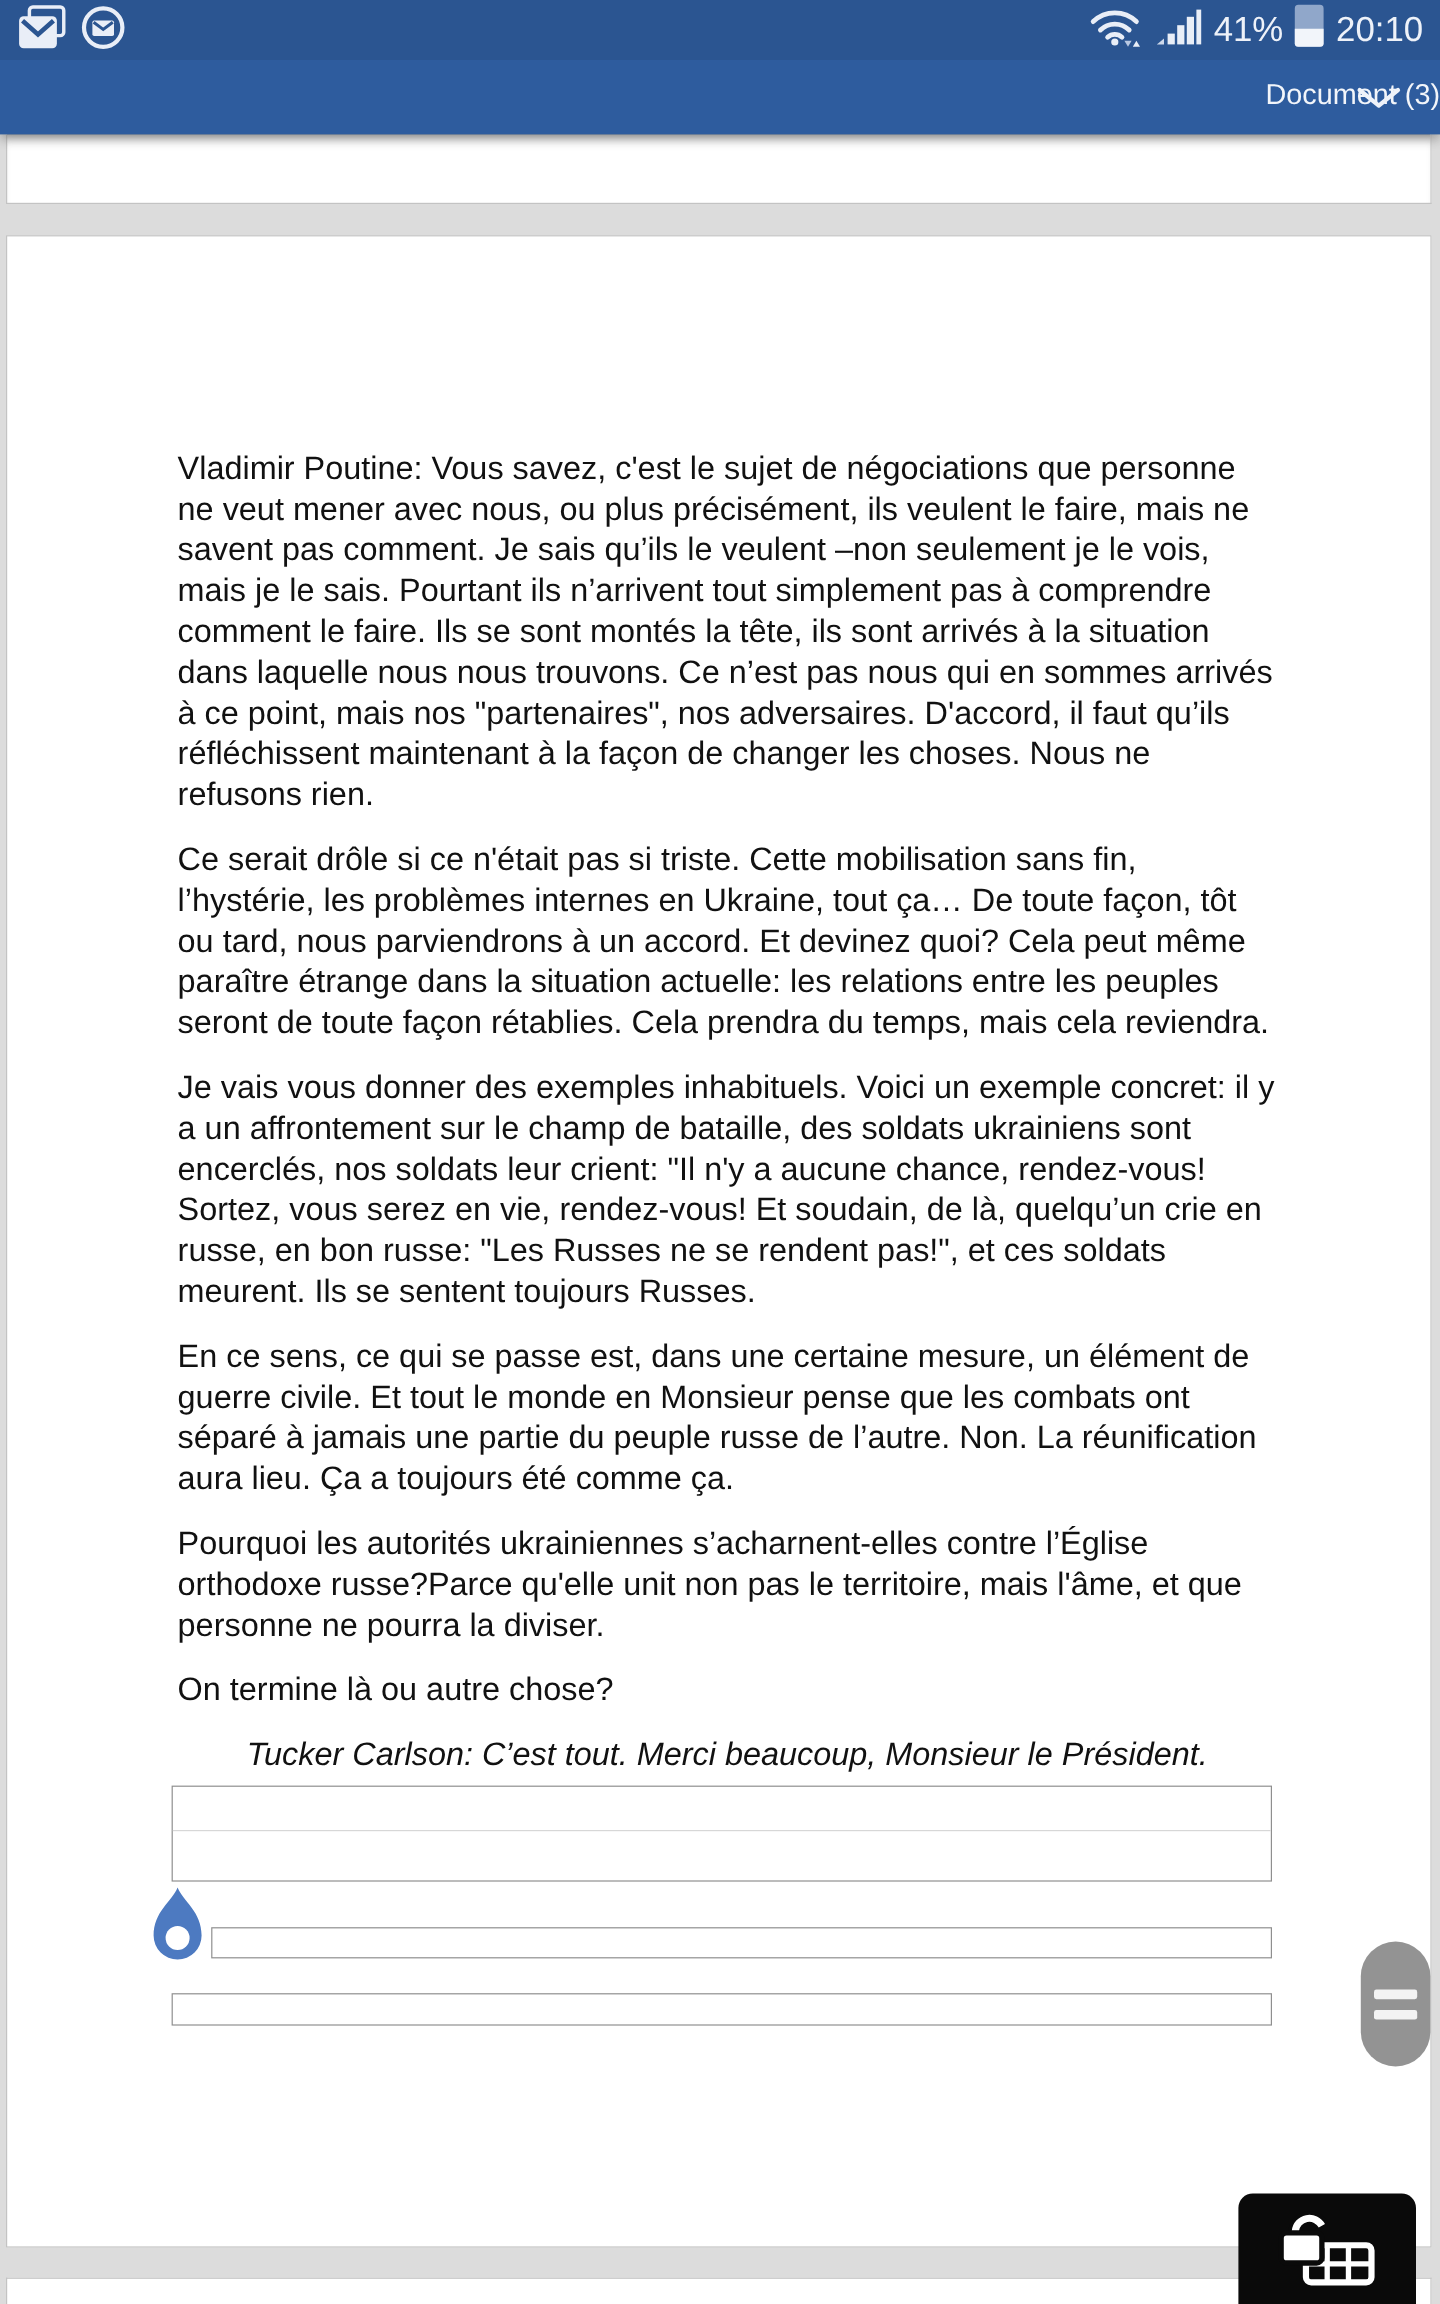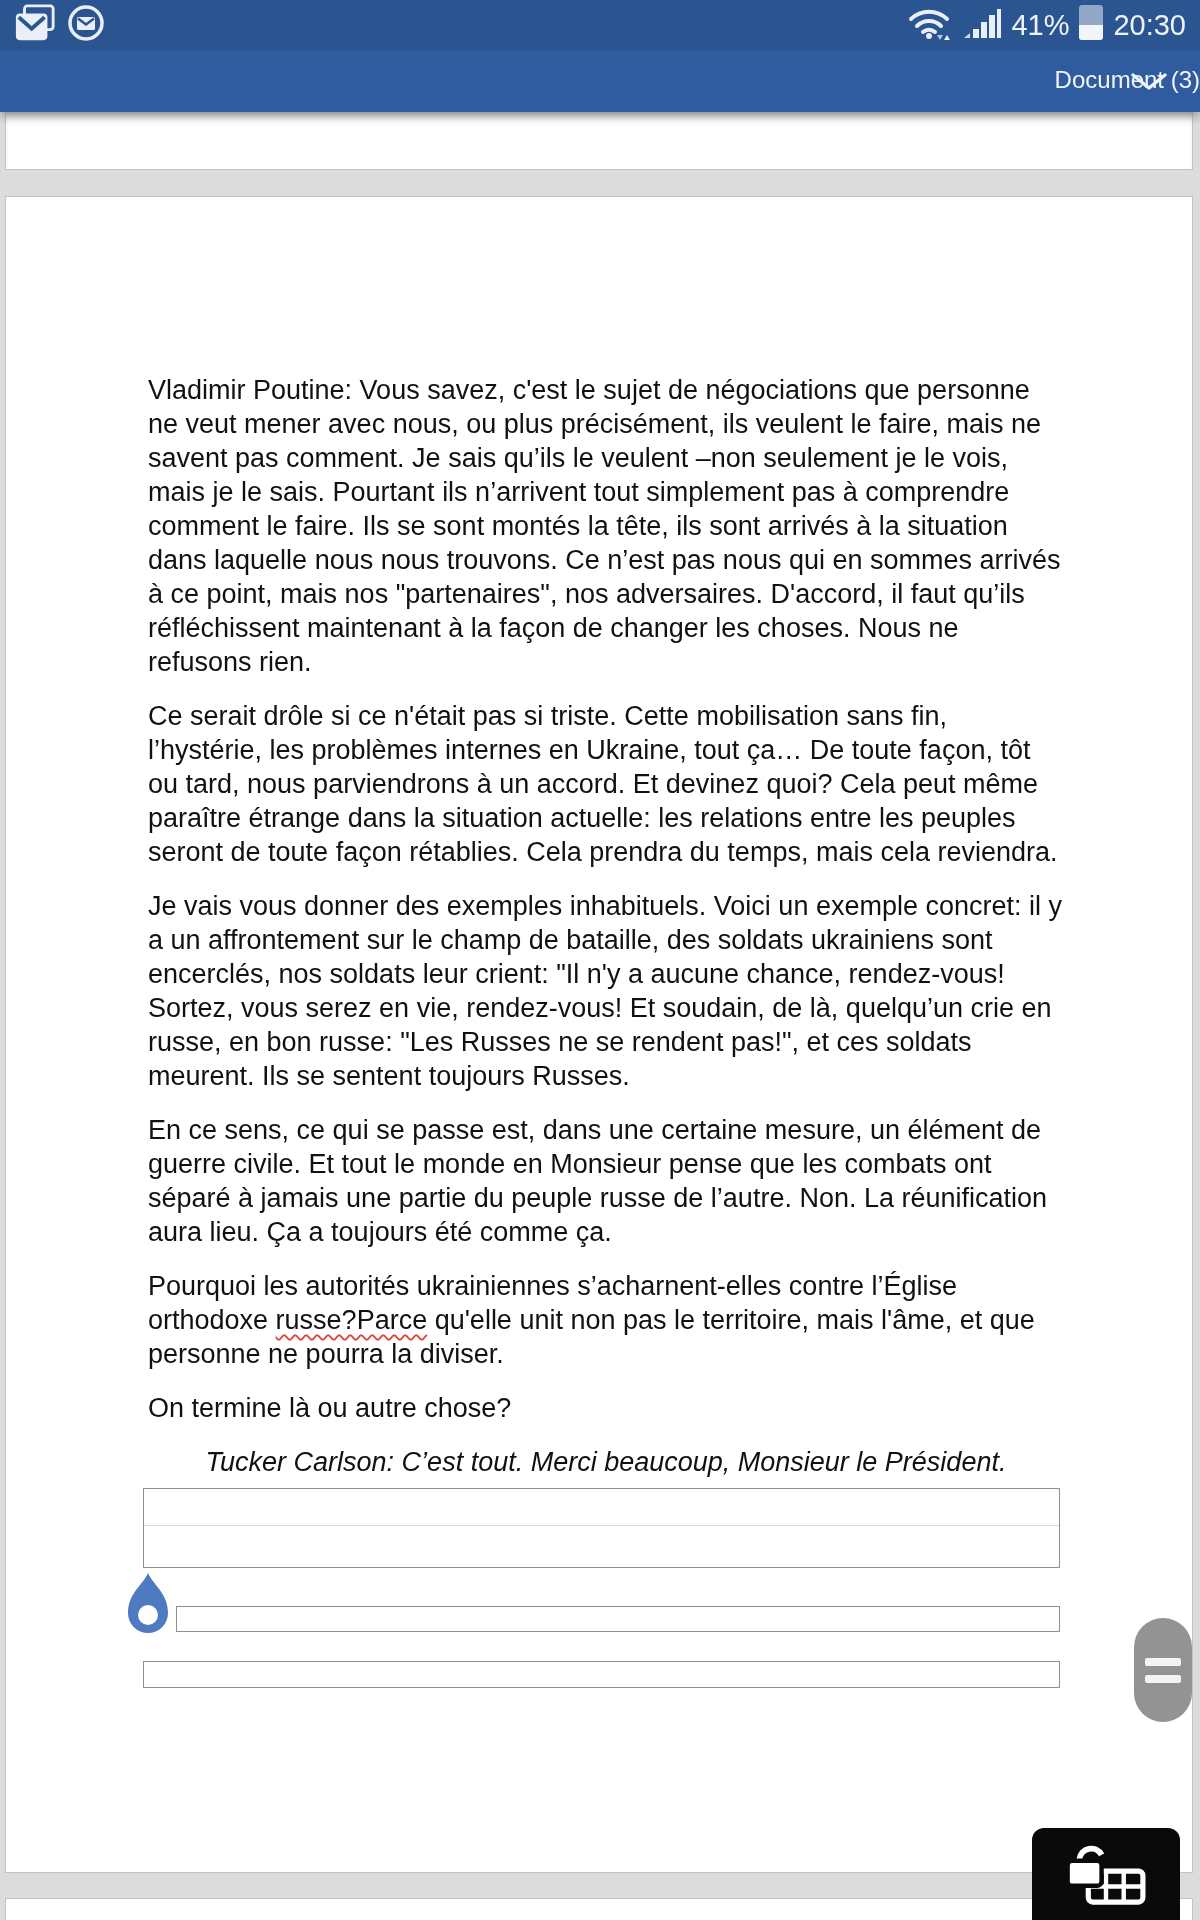--- a/index.html
+++ b/index.html
@@ -28,21 +28,21 @@
   .page-main { position:absolute; left:5px; top:196px; width:1188px; height:1677px;
                background:#fff; border:1px solid #c3c3c3; overflow:hidden; }
   .page-next { position:absolute; left:5px; top:1898px; width:1188px; height:22px;
                background:#fff; border:1px solid #c3c3c3; border-bottom:none; }
 
   
   .doc-content { padding:138px 128px 0 142px; color:#111; font-size:27px;
                  line-height:34px; letter-spacing:0;margin-top:38px; }
   .doc-content p { margin:0 0 20px 0; }
   .doc-content p.italic { font-style:italic;text-align:center; }
-  .squiggle { text-decoration:underline; text-decoration-style:wavy;
+  .squiggle { text-decoration-style:wavy;
               text-decoration-color:#d84a3a; text-decoration-thickness:2px;
               text-underline-offset:5px; }
 
   
   .box-big { position:absolute; left:137px; top:1291px; width:917px; height:80px;
              border:1px solid #8f8f8f; background:#fff; }
   .box-big .divider { position:absolute; left:0; right:0; top:36px;
                       border-top:1px solid #d7d7d7; }
   .box-thin1 { position:absolute; left:170px; top:1409px; width:884px; height:26px;
                border:1px solid #8f8f8f; background:#fff; }
@@ -100,21 +100,21 @@
         <rect x="35" y="7" width="4" height="29" fill="#e9eef7"></rect>
       </svg>
     </span>
     <span>41%</span>
     <span>
       <svg width="26" height="38" viewBox="0 0 26 38">
         <rect x="1" y="2" width="24" height="35" rx="3" fill="#90a7ca"></rect>
         <path d="M1 22 h24 v12 a3 3 0 0 1 -3 3 h-18 a3 3 0 0 1 -3 -3 z" fill="#f2f5fa"></path>
       </svg>
     </span>
-    <span>20:30</span>
+    <span>20:10</span>
   </div>
 </div>
 
 <div class="title-bar">
   <div class="title">Document (3)</div>
   <span class="title-chevron">
     <svg width="38" height="20" viewBox="0 0 38 20">
       <polyline points="3,3 19,16 35,3" fill="none" stroke="#eef2f9" stroke-width="3.5" stroke-linecap="round" stroke-linejoin="round"></polyline>
     </svg>
   </span>

